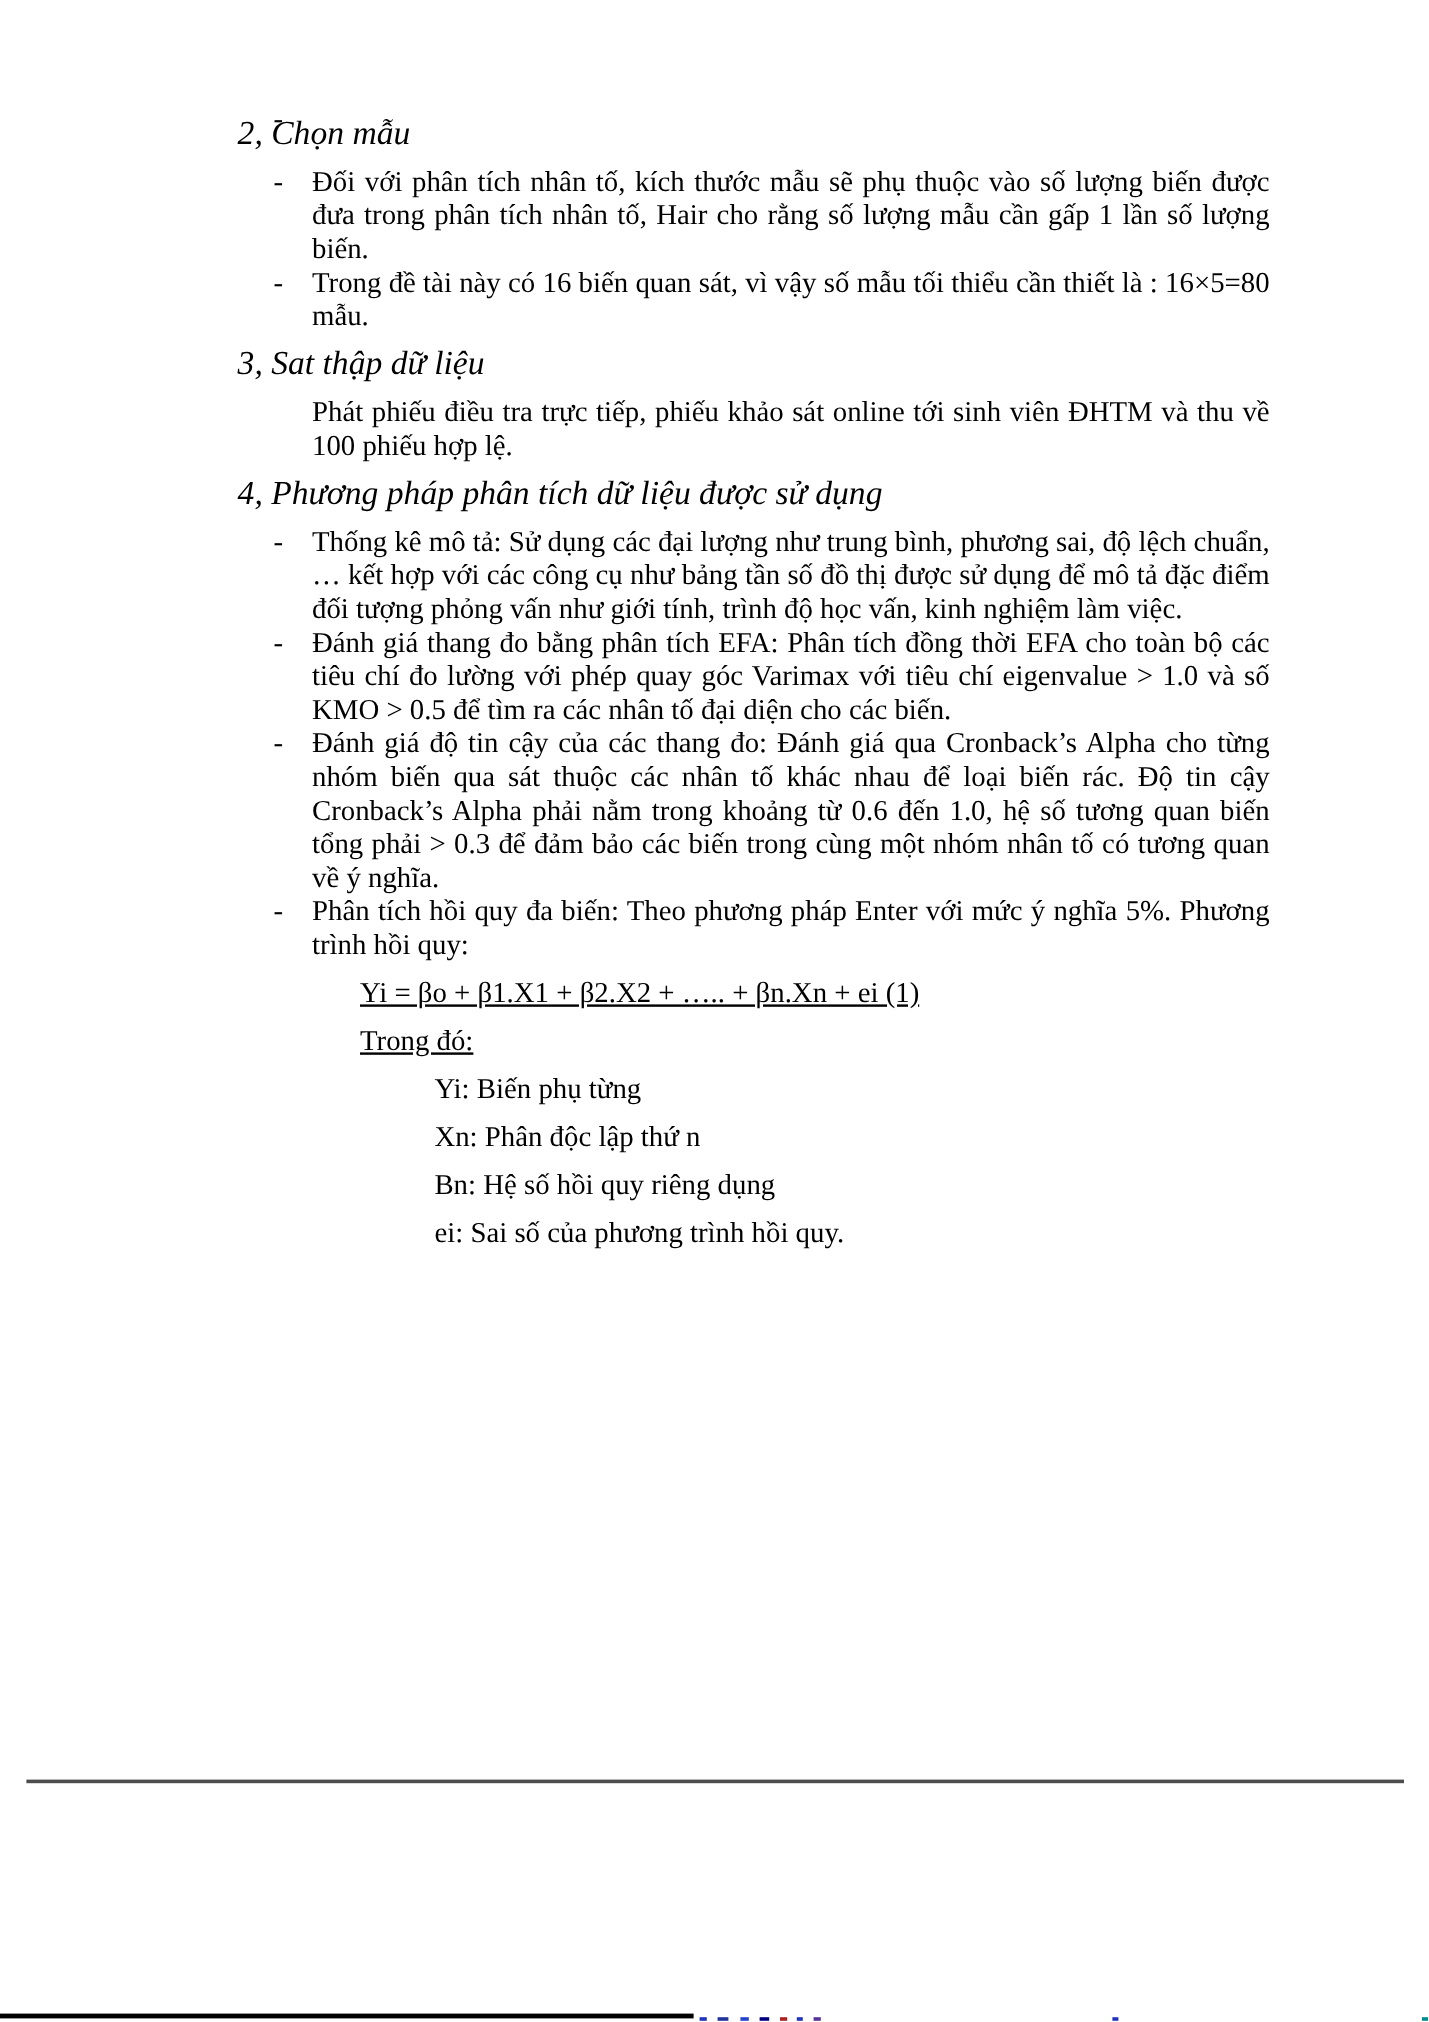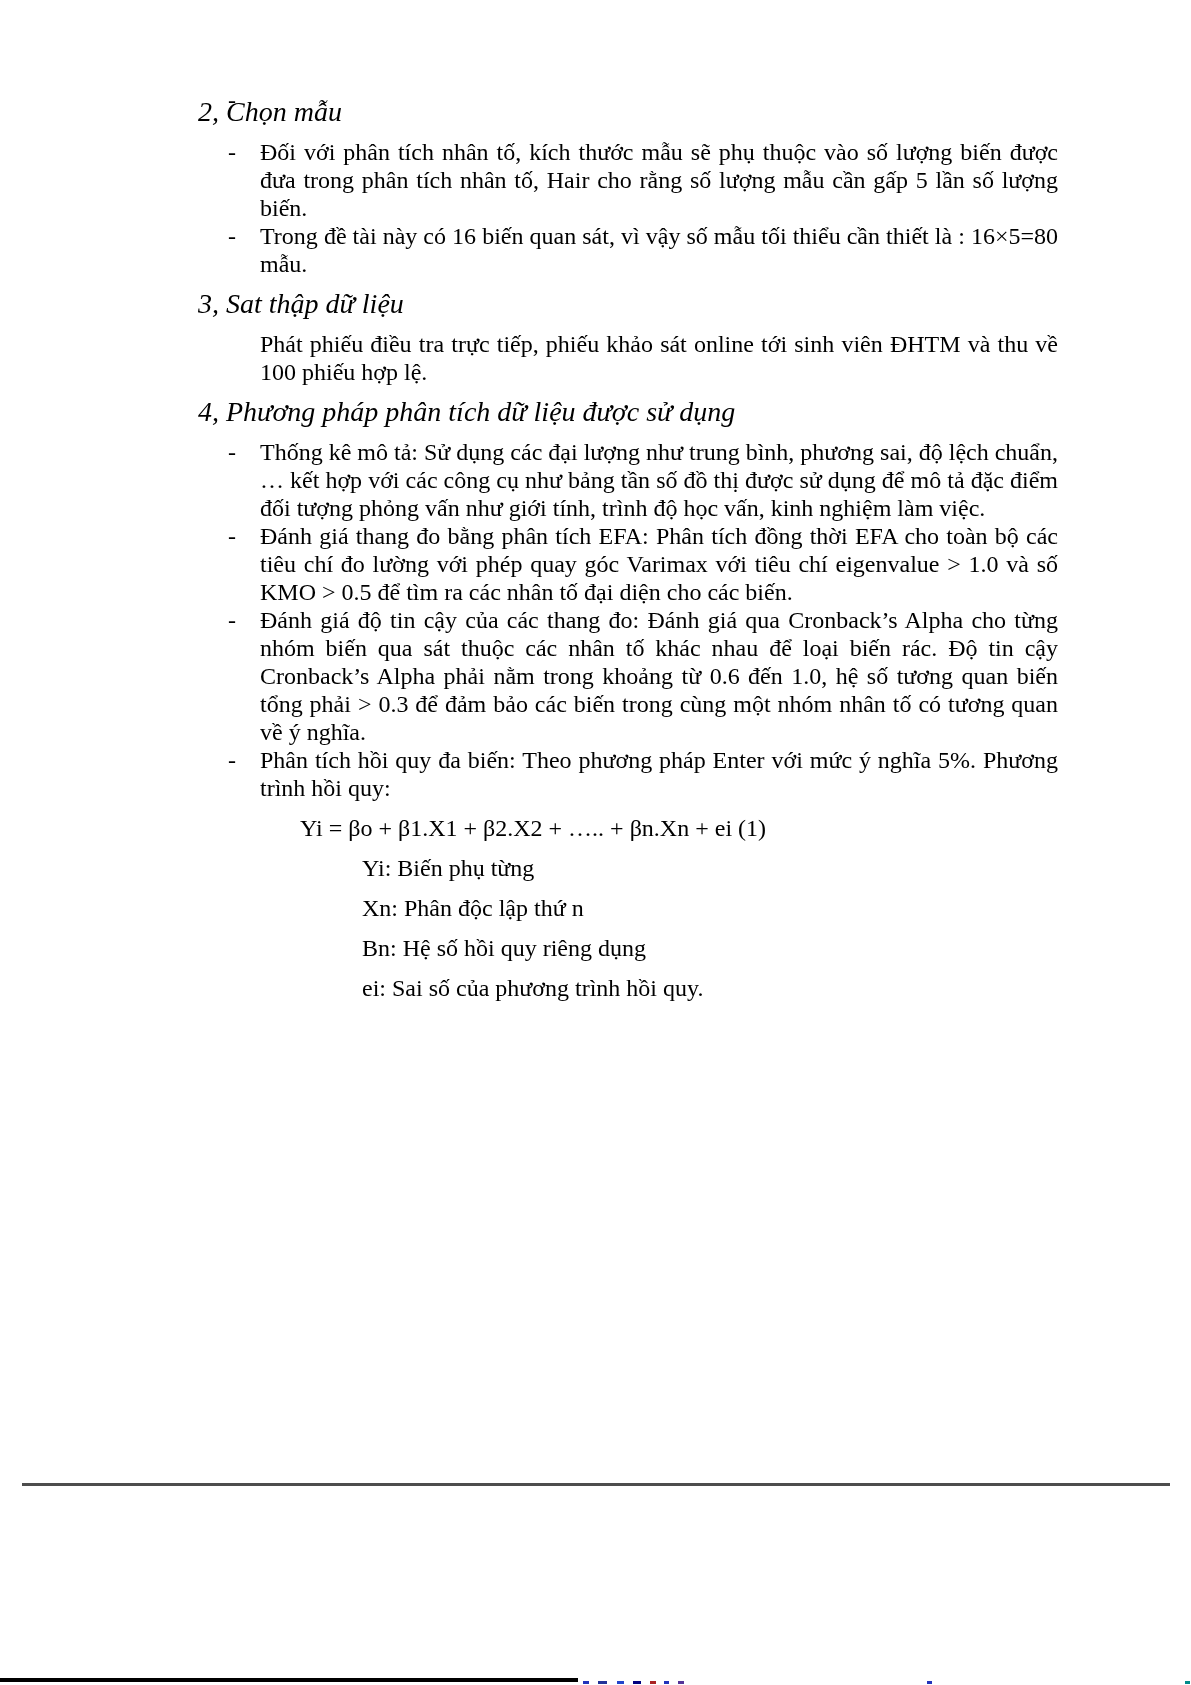--- a/index.html
+++ b/index.html
@@ -39,21 +39,21 @@
   }
   .li .dash {
     position: absolute;
     left: 30px;
     top: 0;
   }
   .para-indent {
     padding-left: 62px;
     text-align: justify;
   }
-  .eq-line   { padding-left: 102px; }
+  .eq-line   { padding-left: 102px; text-decoration: underline; }
   .def-line  { padding-left: 164px; }
   .rule {
     position: absolute;
     left: 22px;
     top: 1483px;
     width: 1148px;
     height: 3px;
     background: #4d4d4d;
   }
   .bottom-bar {
@@ -87,21 +87,21 @@
   <div class="block">
     <div class="li">
       <span class="dash">-</span>
     </div>
   </div>
 
   <div class="heading">2, Chọn mẫu</div>
   <div class="block">
     <div class="li">
       <span class="dash">-</span>
-      <span>Đối với phân tích nhân tố, kích thước mẫu sẽ phụ thuộc vào số lượng biến được đưa trong phân tích nhân tố, Hair cho rằng số lượng mẫu cần gấp 5 lần số lượng biến.</span>
+      <span>Đối với phân tích nhân tố, kích thước mẫu sẽ phụ thuộc vào số lượng biến được đưa trong phân tích nhân tố, Hair cho rằng số lượng mẫu cần gấp 1 lần số lượng biến.</span>
     </div>
     <div class="li">
       <span class="dash">-</span>
       <span>Trong đề tài này có 16 biến quan sát, vì vậy số mẫu tối thiểu cần thiết là : 16×5=80 mẫu.</span>
     </div>
   </div>
 
   <div class="heading">3, Sat thập dữ liệu</div>
   <div class="block para-indent">Phát phiếu điều tra trực tiếp, phiếu khảo sát online tới sinh viên ĐHTM và thu về 100 phiếu hợp lệ.</div>
 
@@ -119,20 +119,21 @@
       <span class="dash">-</span>
       <span>Đánh giá độ tin cậy của các thang đo: Đánh giá qua Cronback’s Alpha cho từng nhóm biến qua sát thuộc các nhân tố khác nhau để loại biến rác. Độ tin cậy Cronback’s Alpha phải nằm trong khoảng từ 0.6 đến 1.0, hệ số tương quan biến tổng phải &gt; 0.3 để đảm bảo các biến trong cùng một nhóm nhân tố có tương quan về ý nghĩa.</span>
     </div>
     <div class="li">
       <span class="dash">-</span>
       <span>Phân tích hồi quy đa biến: Theo phương pháp Enter với mức ý nghĩa 5%. Phương trình hồi quy:</span>
     </div>
   </div>
 
   <div class="block eq-line">Yi = βo + β1.X1 + β2.X2 + ….. + βn.Xn + ei (1)</div>
+  <div class="block eq-line">Trong đó:</div>
   <div class="block def-line">Yi: Biến phụ từng</div>
   <div class="block def-line">Xn: Phân độc lập thứ n</div>
   <div class="block def-line">Bn: Hệ số hồi quy riêng dụng</div>
   <div class="block def-line">ei: Sai số của phương trình hồi quy.</div>
 
 </div>
 
 <div class="rule"></div>
 
 <div class="bottom-bar"></div>

